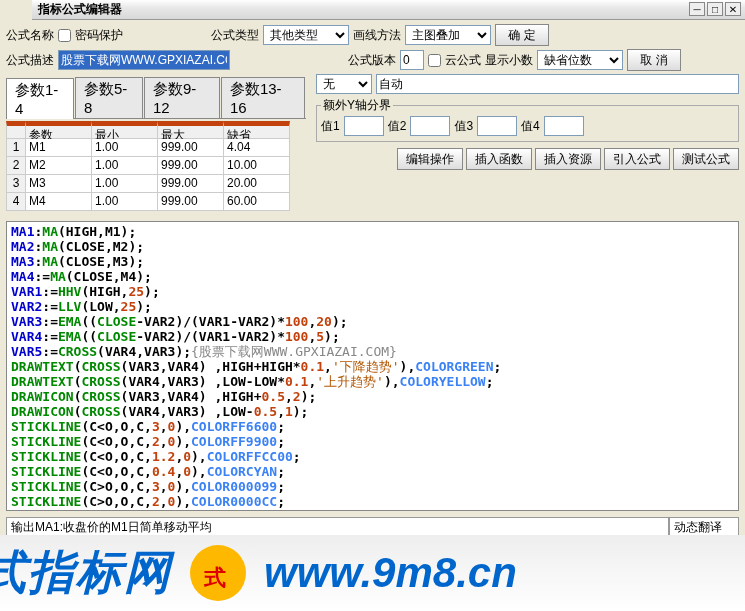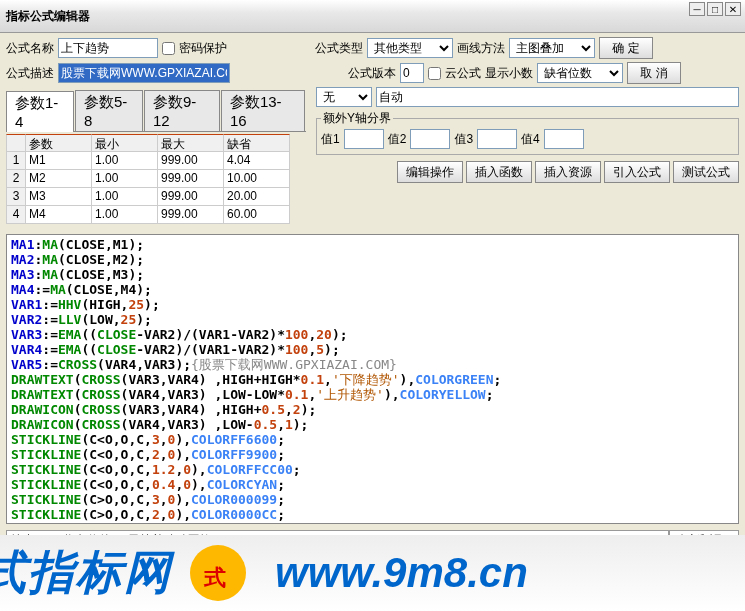--- a/index.html
+++ b/index.html
@@ -1,70 +1,69 @@
 <!DOCTYPE html>
 <html><head>
 <meta charset="utf-8">
 <style>
 * { margin:0; padding:0; box-sizing:border-box; }
 body { font-family:"Microsoft YaHei","SimSun",sans-serif; font-size:12px; background:#ece9d8; color:#000; width:745px; height:611px; overflow:hidden; position:relative; }
-.titlebar { position:relative; background:linear-gradient(#fff,#e8e8e8 40%,#d8d8d8); height:33px; display:flex; align-items:center; padding:0 6px; border-bottom:1px solid #999; }
+.titlebar { position:relative; background:linear-gradient(#fff,#e8e8e8 40%,#d8d8d8); height:20px; display:flex; align-items:center; padding:0 6px; border-bottom:1px solid #999;margin-left:32px; }
 .titlebar-text { font-weight:bold; }
 .title-controls { position:absolute; right:4px; top:2px; display:flex; gap:2px; }
 .title-controls span { width:16px; height:14px; border:1px solid #888; background:#eee; font-size:10px; display:flex; align-items:center; justify-content:center; cursor:pointer; }
 .form-area { padding:4px 6px; }
 .row { display:flex; align-items:center; margin-bottom:3px; gap:4px; }
 .lbl { white-space:nowrap; }
 input.txt, select.sel { height:20px; border:1px solid #7f9db9; background:#fff; font-size:12px; padding:0 2px; font-family:inherit; }
 .highlight { background:#316ac5 !important; color:#fff !important; }
 .btn { height:22px; border:1px solid #888; background:linear-gradient(#fff,#ddd); font-size:12px; font-family:inherit; padding:0 8px; cursor:pointer; white-space:nowrap; }
 .tabbar { display:flex; margin-top:3px; border-bottom:1px solid #888; }
 .tab { border:1px solid #888; border-bottom:none; padding:2px 8px; background:#e8e8e8; margin-right:1px; cursor:pointer; font-size:15px; }
 .tab.active { background:#fff; position:relative; top:1px; }
 .param-grid { display:grid; grid-template-columns:20px 66px 66px 66px 66px; gap:0; font-size:12px; margin-top:2px; }
 .param-grid div { border:1px solid #ccc; border-top:none; border-left:none; padding:1px 3px; height:18px; background:#fff; }
-.param-grid .hdr { background:#f0f0f0; border-top:1px solid #c2410c; }
+.param-grid .hdr { background:#f0f0f0; border-top:5px solid #c2410c; }
 .param-grid .num { background:#f0f0f0; text-align:center; border-left:1px solid #ccc; }
 .btn-row { display:flex; gap:3px; justify-content:flex-end; margin-top:6px; }
 .code-area { clear:both; margin:6px; border:1px solid #888; background:#fff; height:290px; overflow:auto; padding:2px 4px; font-family:"SimSun",monospace; font-size:13px; line-height:15px; white-space:pre; }
 .kw-id { color:#0000cc; font-weight:bold; }
 .kw-fn { color:#008800; font-weight:bold; }
 .kw-num { color:#c2410c; font-weight:bold; }
 .kw-str { color:#b05500; }
 .kw-clr { color:#3b82f6; font-weight:bold; }
 .kw-pln { color:#000; font-weight:bold; }
 .kw-cmt { color:#888; }
 .status-row { margin:0 6px; font-size:12px; display:flex; }
 .status-row div { border:1px solid #999; padding:1px 4px; background:#fff; }
 .footer-banner { position:absolute; bottom:0; left:0; right:0; height:76px; background:linear-gradient(#eee,#fff); display:flex; align-items:center; overflow:hidden; }
 .banner-text1 { font-size:46px; font-weight:bold; color:#0066cc; font-style:italic; letter-spacing:2px; margin-left:-20px; }
 .logo-circle { width:56px; height:56px; border-radius:50%; background:#ffb800; margin:0 18px; position:relative; }
 .logo-circle::after { content:"式"; position:absolute; top:18px; left:14px; color:#d00; font-size:22px; font-weight:bold; }
-.banner-text2 { font-size:42px; font-weight:bold; color:#0066cc; font-style:italic;margin-left:11px; }
+.banner-text2 { font-size:42px; font-weight:bold; color:#0066cc; font-style:italic; }
 .chk { width:13px; height:13px; }
 .small-input { width:40px; }
 fieldset { border:1px solid #aaa; padding:2px 4px; margin-bottom:4px; }
 legend { font-size:12px; padding:0 2px; }
 </style>
 </head>
 <body>
 
 <div class="titlebar">
   <span class="titlebar-text">指标公式编辑器</span>
   <div class="title-controls">
     <span>─</span>
     <span>□</span>
     <span>✕</span>
   </div>
 </div>
 
 <div class="form-area">
   <div class="row">
     <span class="lbl">公式名称</span>
-    <input class="txt" style="width: 100px;" value="上下趋势">
     <input type="checkbox" class="chk" style="">
     <span class="lbl">密码保护</span>
     <span style="flex:0 0 80px"></span>
     <span class="lbl">公式类型</span>
     <select class="sel" style="width:86px"><option>其他类型</option></select>
     <span class="lbl">画线方法</span>
     <select class="sel" style="width:86px"><option>主图叠加</option></select>
     <button class="btn" style="width:54px">确  定</button>
   </div>
   <div class="row">
@@ -139,21 +138,21 @@
         <button class="btn">编辑操作</button>
         <button class="btn">插入函数</button>
         <button class="btn">插入资源</button>
         <button class="btn">引入公式</button>
         <button class="btn">测试公式</button>
       </div>
     </div>
   </div>
 </div>
 
-<div class="code-area"><span class="kw-id">MA1</span><span class="kw-pln">:</span><span class="kw-fn">MA</span><span class="kw-pln">(CLOSE,M1);</span>
+<div class="code-area"><span class="kw-id">MA1</span><span class="kw-pln">:</span><span class="kw-fn">MA</span><span class="kw-pln">(HIGH,M1);</span>
 <span class="kw-id">MA2</span><span class="kw-pln">:</span><span class="kw-fn">MA</span><span class="kw-pln">(CLOSE,M2);</span>
 <span class="kw-id">MA3</span><span class="kw-pln">:</span><span class="kw-fn">MA</span><span class="kw-pln">(CLOSE,M3);</span>
 <span class="kw-id">MA4</span><span class="kw-pln">:=</span><span class="kw-fn">MA</span><span class="kw-pln">(CLOSE,M4);</span>
 <span class="kw-id">VAR1</span><span class="kw-pln">:=</span><span class="kw-fn">HHV</span><span class="kw-pln">(HIGH,</span><span class="kw-num">25</span><span class="kw-pln">);</span>
 <span class="kw-id">VAR2</span><span class="kw-pln">:=</span><span class="kw-fn">LLV</span><span class="kw-pln">(LOW,</span><span class="kw-num">25</span><span class="kw-pln">);</span>
 <span class="kw-id">VAR3</span><span class="kw-pln">:=</span><span class="kw-fn">EMA</span><span class="kw-pln">((</span><span class="kw-fn">CLOSE</span><span class="kw-pln">-VAR2)/(VAR1-VAR2)*</span><span class="kw-num">100</span><span class="kw-pln">,</span><span class="kw-num">20</span><span class="kw-pln">);</span>
 <span class="kw-id">VAR4</span><span class="kw-pln">:=</span><span class="kw-fn">EMA</span><span class="kw-pln">((</span><span class="kw-fn">CLOSE</span><span class="kw-pln">-VAR2)/(VAR1-VAR2)*</span><span class="kw-num">100</span><span class="kw-pln">,</span><span class="kw-num">5</span><span class="kw-pln">);</span>
 <span class="kw-id">VAR5</span><span class="kw-pln">:=</span><span class="kw-fn">CROSS</span><span class="kw-pln">(VAR4,VAR3);</span><span class="kw-cmt">{股票下载网WWW.GPXIAZAI.COM}</span>
 <span class="kw-fn">DRAWTEXT</span><span class="kw-pln">(</span><span class="kw-fn">CROSS</span><span class="kw-pln">(VAR3,VAR4) ,HIGH+HIGH*</span><span class="kw-num">0.1</span><span class="kw-pln">,</span><span class="kw-str">'下降趋势'</span><span class="kw-pln">),</span><span class="kw-clr">COLORGREEN</span><span class="kw-pln">;</span>
 <span class="kw-fn">DRAWTEXT</span><span class="kw-pln">(</span><span class="kw-fn">CROSS</span><span class="kw-pln">(VAR4,VAR3) ,LOW-LOW*</span><span class="kw-num">0.1</span><span class="kw-pln">,</span><span class="kw-str">'上升趋势'</span><span class="kw-pln">),</span><span class="kw-clr">COLORYELLOW</span><span class="kw-pln">;</span>

